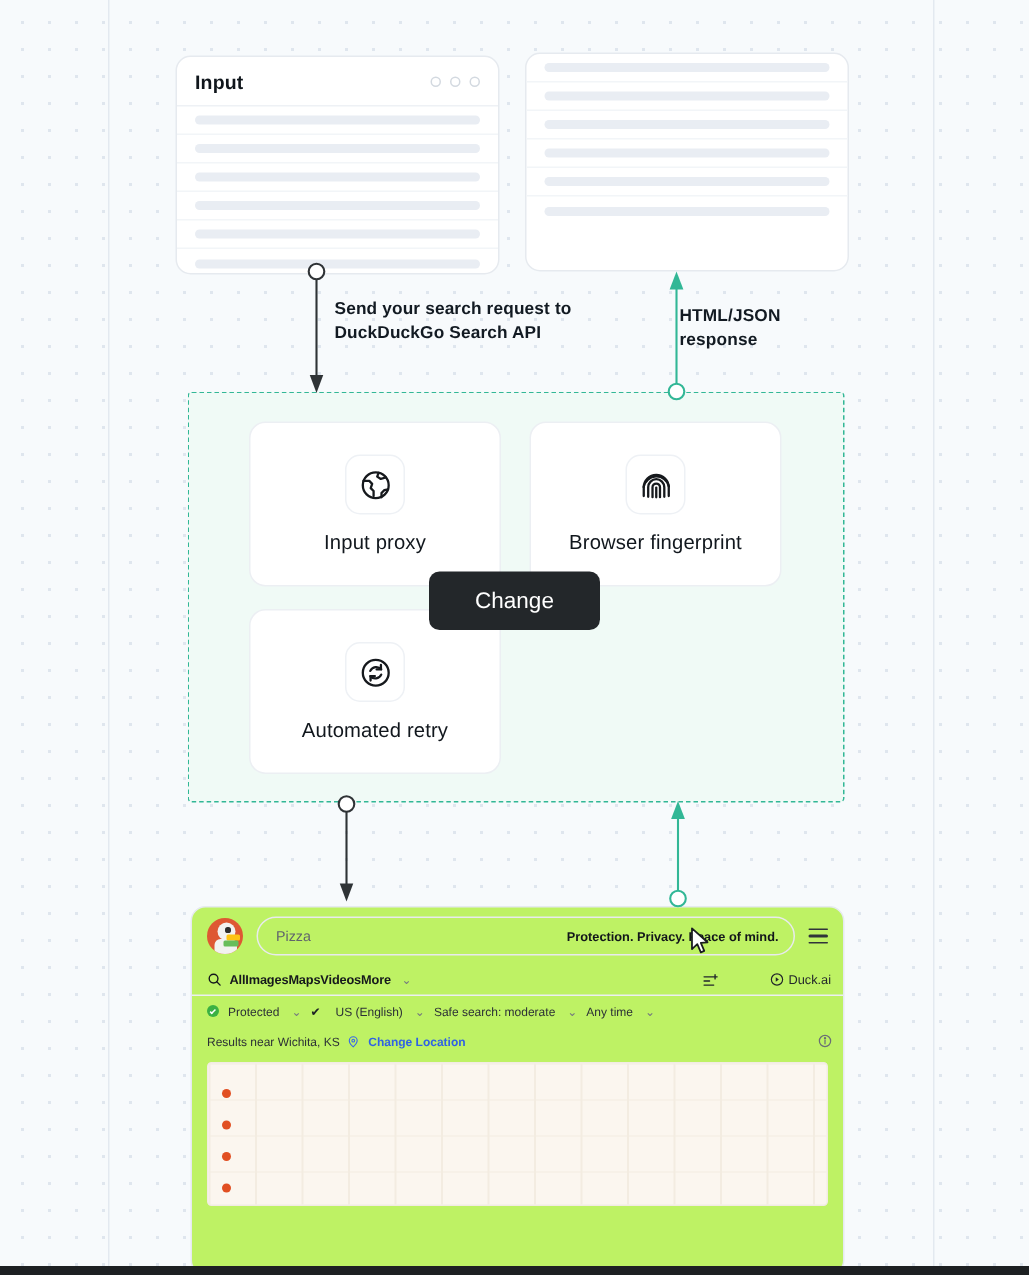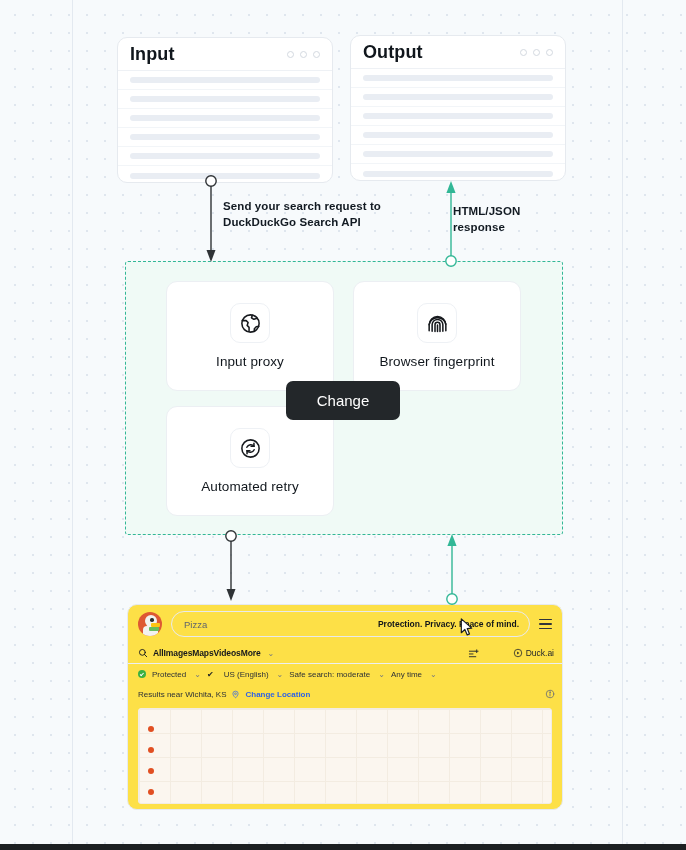--- a/index.html
+++ b/index.html
@@ -50,21 +50,21 @@
   }
   .win-head {
     height: 33px;
     display: flex;
     align-items: center;
     justify-content: space-between;
     padding: 0 12px;
     border-bottom: 1px solid #eef1f5;
   }
   .win-title {
-    font-size: 18px;
+    font-size: 13px;
     font-weight: bold;
     color: #10161c;
     letter-spacing: .1px;
   }
   .win-dots { display: flex; gap: 6px; align-items: center; }
   .win-dot {
     width: 7px; height: 7px;
     border-radius: 50%;
     border: 1px solid #d3d9e0;
     background: transparent;
@@ -171,22 +171,22 @@
     font-size: 15px;
     z-index: 4;
   }
 
   
   .ddg {
     position: absolute;
     left: 127px;
     top: 604px;
     width: 436px;
-    height: 206px;
-    background: #fde047;
+    height: 246px;
+    background: #bef264;
     border: 1px solid #e6eaef;
     border-radius: 10px;
     overflow: hidden;
     z-index: 2;
   }
 
   .ddg-top {
     height: 38px;
     display: flex;
     align-items: center;
@@ -413,28 +413,20 @@
     <div class="win-row">
         <span class="skeleton"></span>
       </div>
     <div class="win-row">
         <span class="skeleton"></span>
       </div>
   </div>
 </div>
 
 <div class="win-card" style="left:350px; top:35px; width:216px; height:146px;">
-  <div class="win-head">
-    <span class="win-title">Output</span>
-    <span class="win-dots">
-      <span class="win-dot"></span>
-      <span class="win-dot"></span>
-      <span class="win-dot"></span>
-    </span>
-  </div>
   <div class="win-rows">
     <div class="win-row">
         <span class="skeleton"></span>
       </div>
     <div class="win-row">
         <span class="skeleton"></span>
       </div>
     <div class="win-row">
         <span class="skeleton"></span>
       </div>

